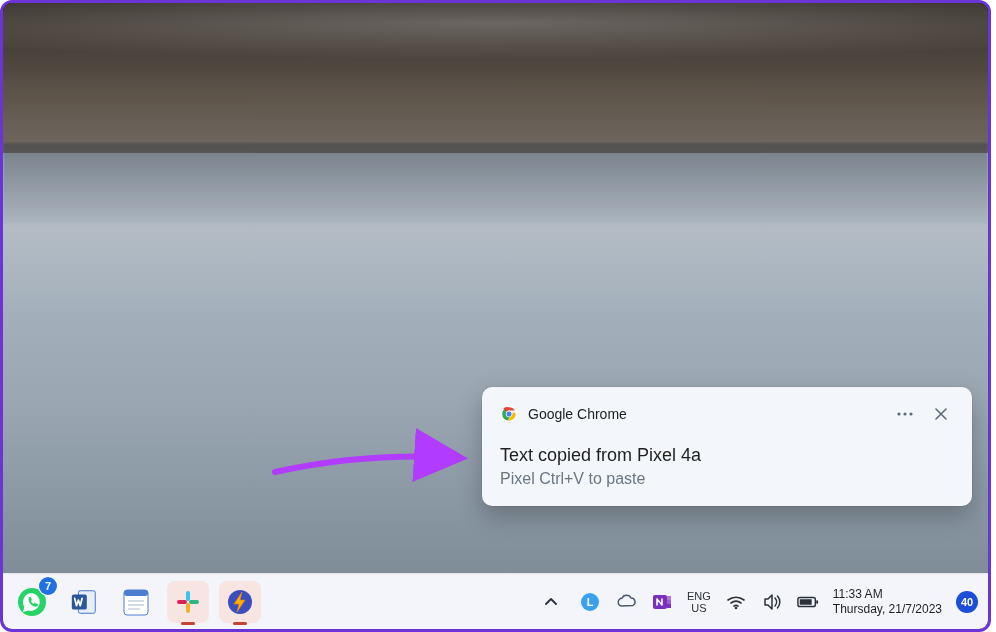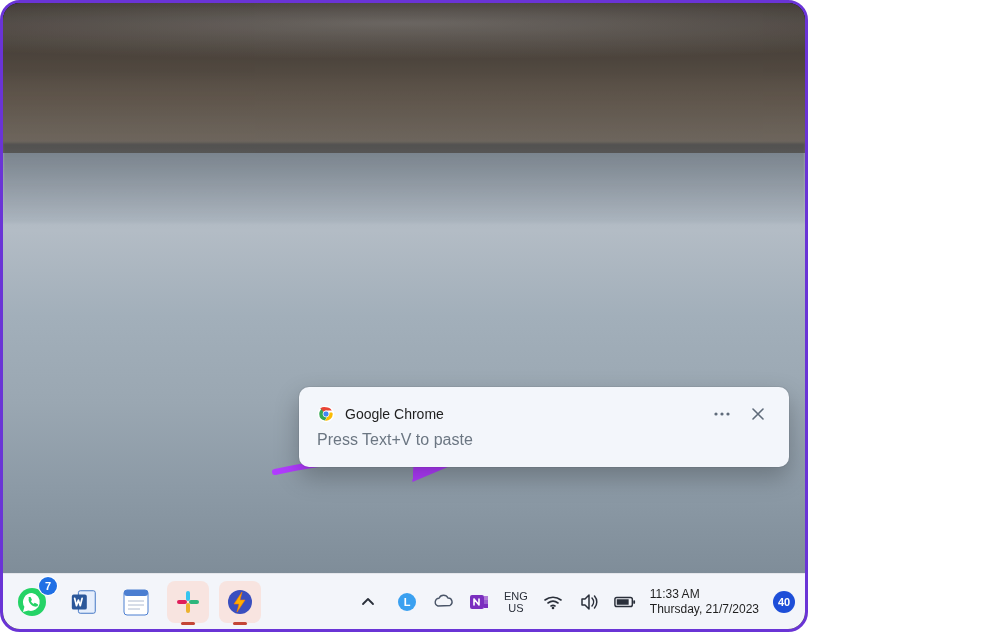--- a/index.html
+++ b/index.html
@@ -1,21 +1,21 @@
 <!DOCTYPE html>
 <html><head>
 <meta charset="utf-8">
 <style>
   * { box-sizing: border-box; margin: 0; padding: 0; }
   html, body { width: 996px; height: 632px; overflow: hidden; font-family: "Segoe UI", Arial, sans-serif; }
   .screen {
     position: relative;
-    width: 808px; height: 632px;
+    width: 991px; height: 632px;
     border: 3px solid #6a34d6;
-    border-radius: 20px;
+    border-radius: 12px;
     overflow: hidden;
     background: #000;
   }
   
   .wallpaper {
     position: absolute; inset: 0; top:0; left:0; right:0; bottom:56px;
     background:
       linear-gradient(180deg, #2b2624 0%, #3a3530 8%, #4a4238 12%, #6e6152 14%, #8b7e6e 18%, #a9b2bb 26%, #b3bcc5 40%, #a2afba 55%, #9aa7b2 70%, #8c9aa6 85%, #7f8d99 100%);
   }
   .wallpaper::before{
@@ -156,21 +156,22 @@
             <circle cx="8" cy="2" r="1.6" fill="#5f6b7a"></circle>
             <circle cx="14" cy="2" r="1.6" fill="#5f6b7a"></circle>
           </svg>
       </span>
       <span class="toast-close">
         <svg width="12" height="12" viewBox="0 0 12 12">
             <path d="M1 1 L11 11 M11 1 L1 11" stroke="#5f6b7a" stroke-width="1.6" stroke-linecap="round"></path>
           </svg>
       </span>
     </div>
-    <div class="toast-sub">Press Text+V to paste</div>
+    <div class="toast-title">Text copied from Pixel 4a</div>
+    <div class="toast-sub">Pixel Ctrl+V to paste</div>
   </div>
 
   <div class="taskbar">
     <div class="tb-left">
 
       <div class="tb-icon">
         <svg width="32" height="32" viewBox="0 0 32 32">
           <circle cx="16" cy="16" r="14" fill="#25d366"></circle>
           <path d="M16 7a9 9 0 0 0-7.6 13.8L7 26l5.4-1.4A9 9 0 1 0 16 7z" fill="#fff"></path>
           <path d="M12.5 11.5c.3-.6.6-.6.9-.6h.7c.2 0 .5 0 .7.5l1 2.2c.1.3 0 .5-.1.7l-.6.7c-.1.2-.1.4 0 .6.5.9 1.2 1.7 2.1 2.2.2.1.4.1.6-.1l.7-.7c.2-.2.4-.2.7-.1l2.2 1c.5.2.5.5.5.7v.7c0 .3 0 .6-.6.9-.7.4-1.6.7-2.7.4-2.3-.6-4.2-2.5-5.2-4.2-.8-1.4-1-2.7-.6-3.6z" fill="#25d366"></path>

